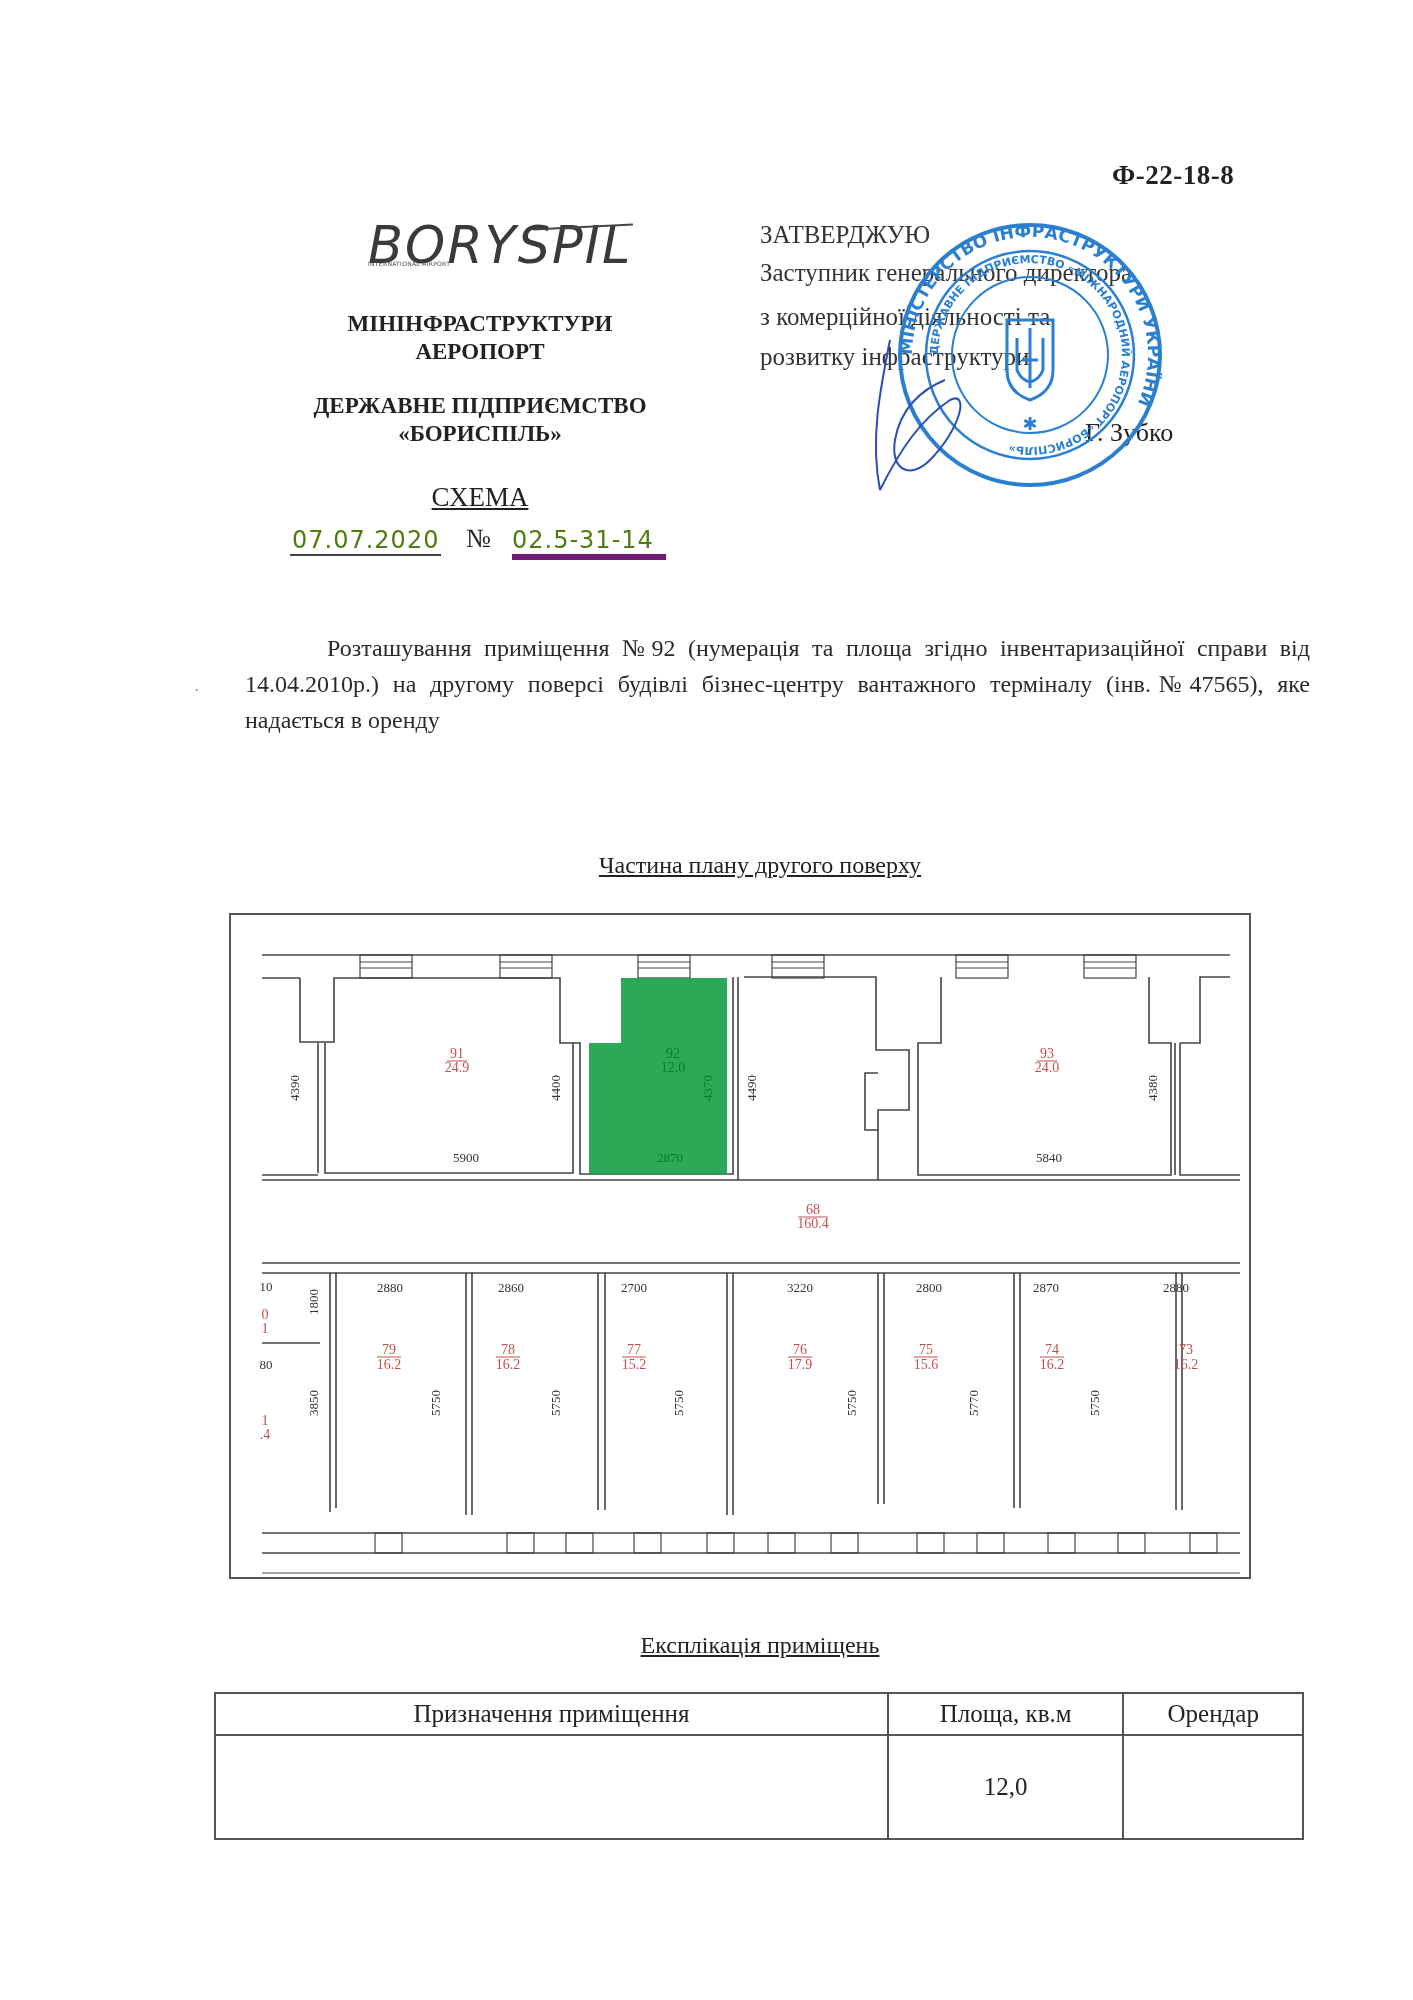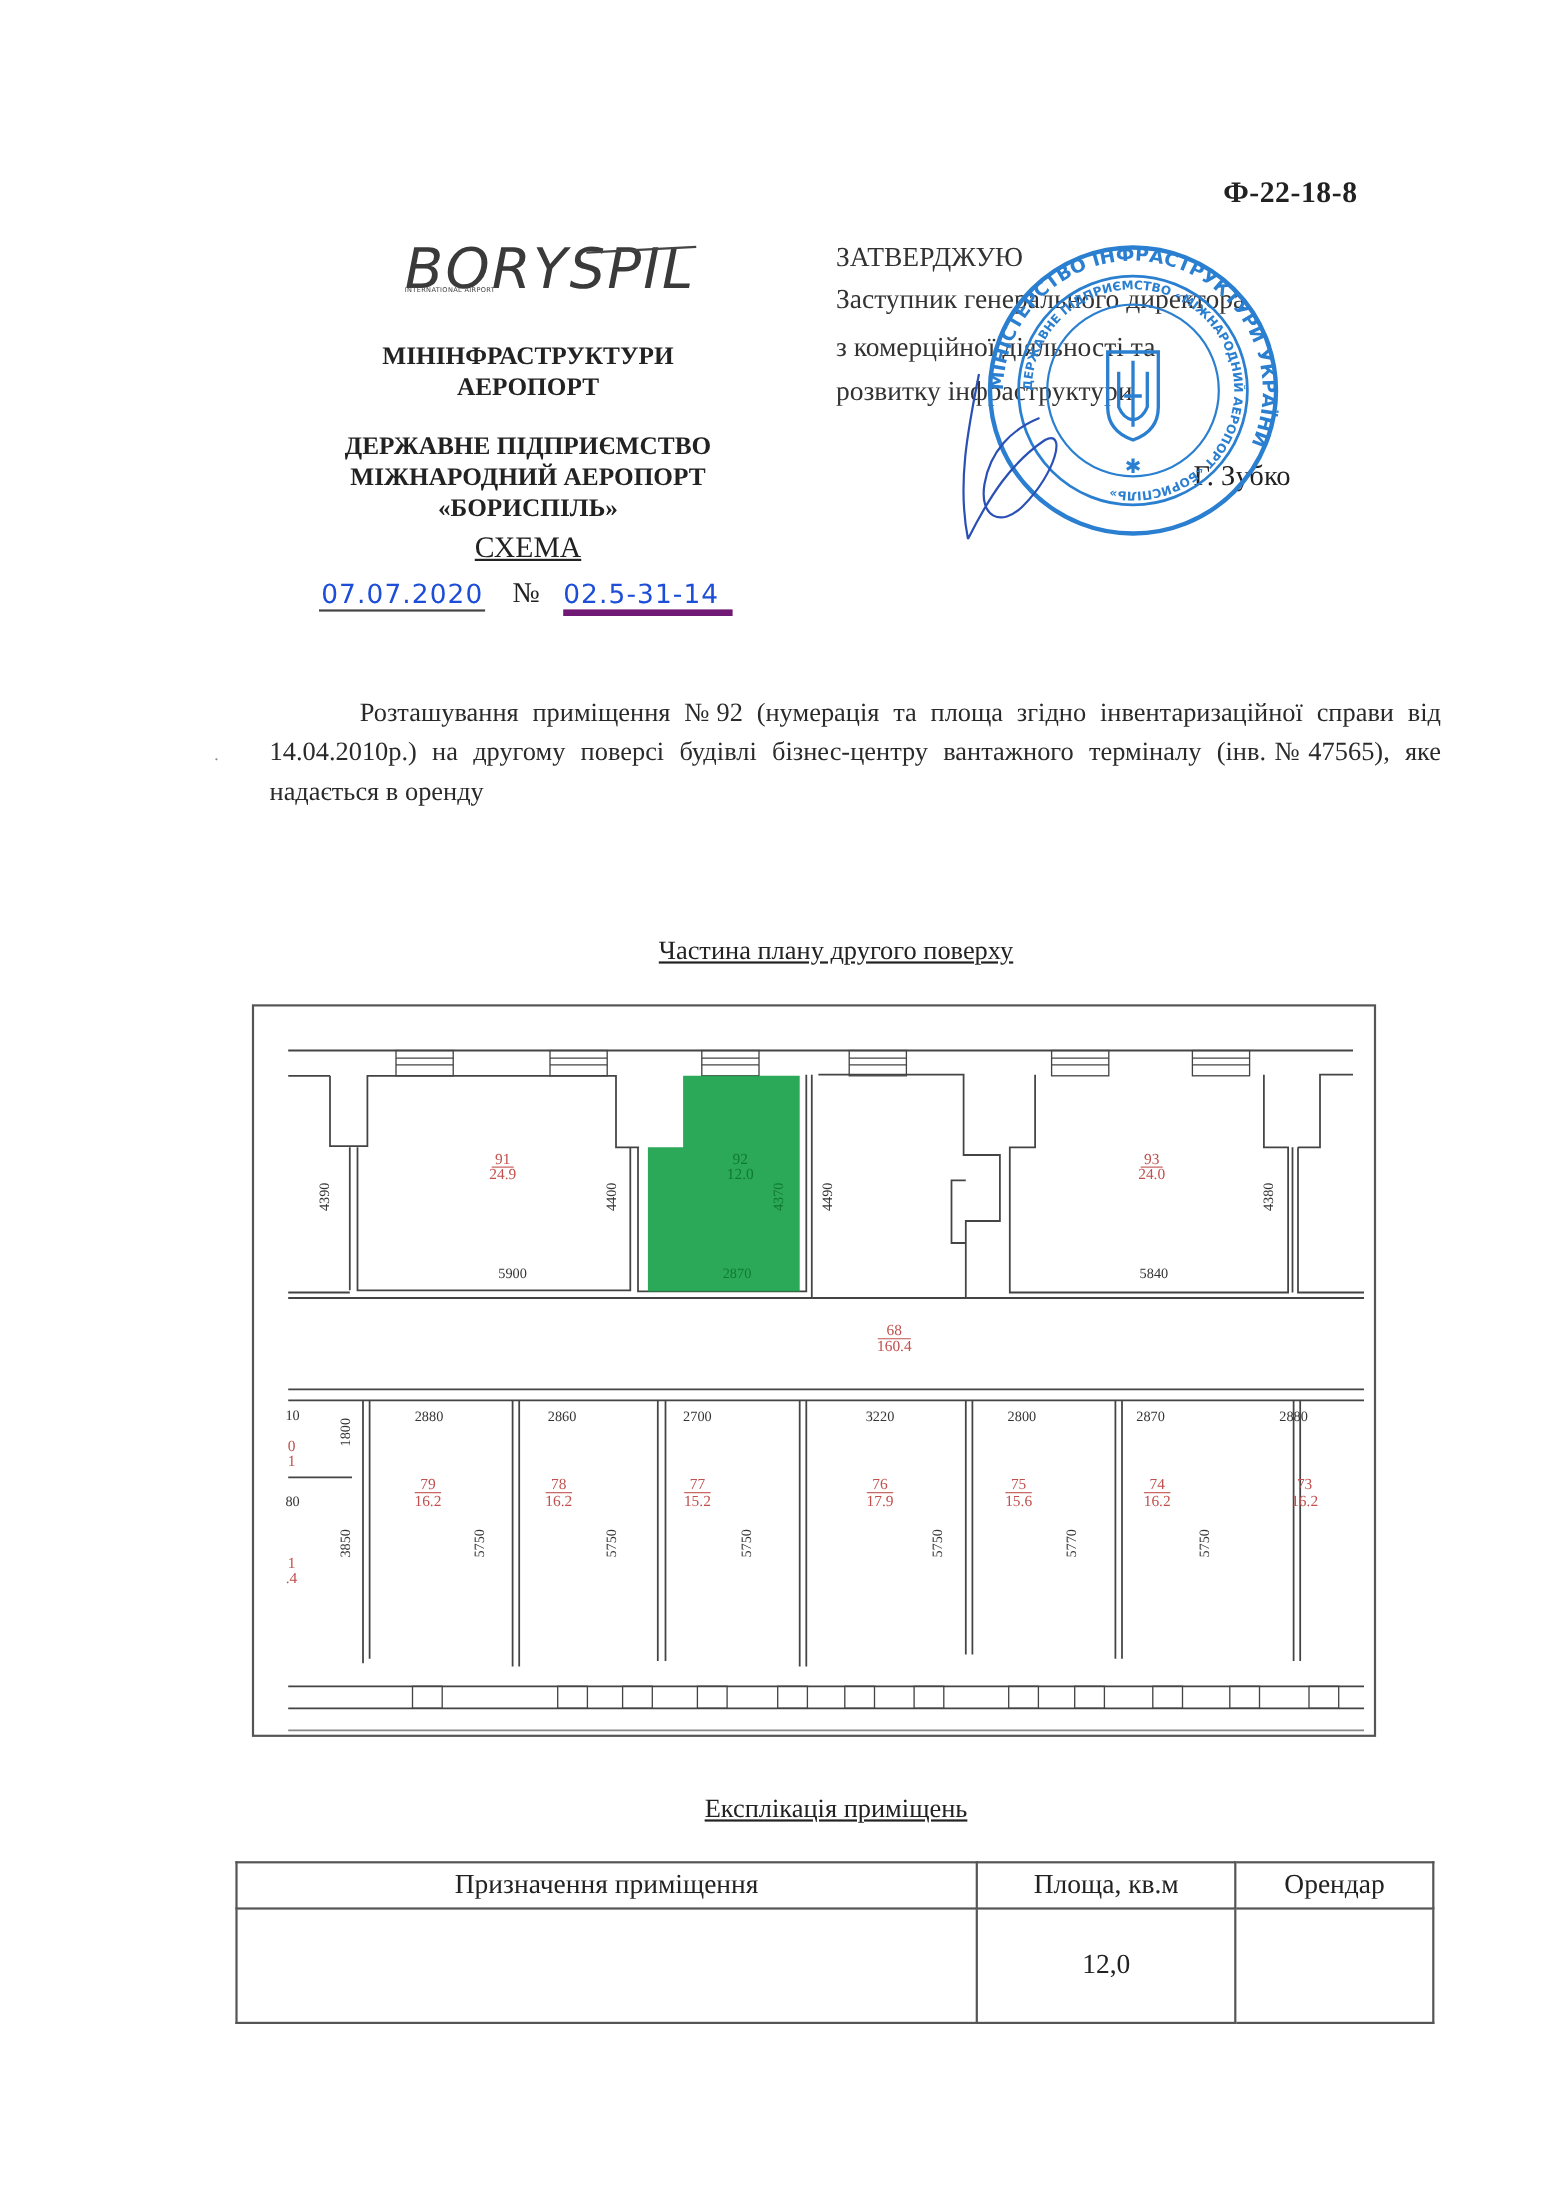--- a/index.html
+++ b/index.html
@@ -10,21 +10,21 @@
   .logo { left: 368px; top: 222px; width: 262px; height: 48px; }
   .logo-text { font-family: "DejaVu Sans", sans-serif; font-style: italic; font-size: 51px; font-weight: normal;
                letter-spacing: 2px; color: #3a3a3a; position: absolute; left: 0; top: -6px; }
   .logo-sub { font-family: "DejaVu Sans", sans-serif; font-size: 6px; color: #444; position: absolute; left: 0; top: 38px; letter-spacing: 0.3px; }
   .logo-swoosh { position: absolute; left: 165px; top: 4px; width: 100px; height: 2px; background: #444; transform: rotate(-3deg); }
   .org { left: 250px; width: 460px; text-align: center; font-weight: bold; font-size: 23px; line-height: 28px; }
   .org1 { top: 296px; margin-top: 14px; }
   .org2 { top: 392px; }
   .schema { left: 250px; width: 460px; top: 482px; text-align: center; font-size: 27px; text-decoration: underline; }
   .regline { left: 290px; top: 522px; width: 420px; height: 36px; font-size: 26px; }
-  .hand { font-family: "DejaVu Sans", sans-serif; color: #1d4ed8; font-size: 24px; letter-spacing: 1px; }
+  .hand { font-family: "DejaVu Sans", sans-serif; color: #4d7c0f; font-size: 24px; letter-spacing: 1px; }
   .reg-date { position: absolute; left: 0; top: 4px; border-bottom: 2px solid #444; padding: 0 2px 0 2px; }
   .reg-no { position: absolute; left: 176px; top: 2px; font-family: "Liberation Serif", serif; }
   .reg-num { position: absolute; left: 222px; top: 4px; border-bottom: 6px solid #701a75; padding-right: 12px; }
 
   .approve { left: 760px; font-size: 25px; line-height: 33px; color: #333; }
   .ap1 { top: 218px; }
   .ap2 { top: 256px; }
   .ap3 { top: 300px; }
   .ap4 { top: 340px; }
   .ap-sign { left: 1085px; top: 418px; font-size: 26px; }
@@ -57,21 +57,20 @@
   <span class="logo-swoosh"></span>
   <span class="logo-sub">INTERNATIONAL AIRPORT</span>
 </div>
 
 <div class="abs org org1">
   <div>МІНІНФРАСТРУКТУРИ</div>
   <div>АЕРОПОРТ</div>
 </div>
 <div class="abs org org2">
   <div>ДЕРЖАВНЕ ПІДПРИЄМСТВО</div>
-  <div>МІЖНАРОДНИЙ АЕРОПОРТ</div>
   <div>«БОРИСПІЛЬ»</div>
 </div>
 <div class="abs schema">СХЕМА</div>
 <div class="abs regline">
   <span class="reg-date hand">07.07.2020</span>
   <span class="reg-no">№</span>
   <span class="reg-num hand">02.5-31-14</span>
 </div>
 
 <div class="abs approve ap1">ЗАТВЕРДЖУЮ</div>

